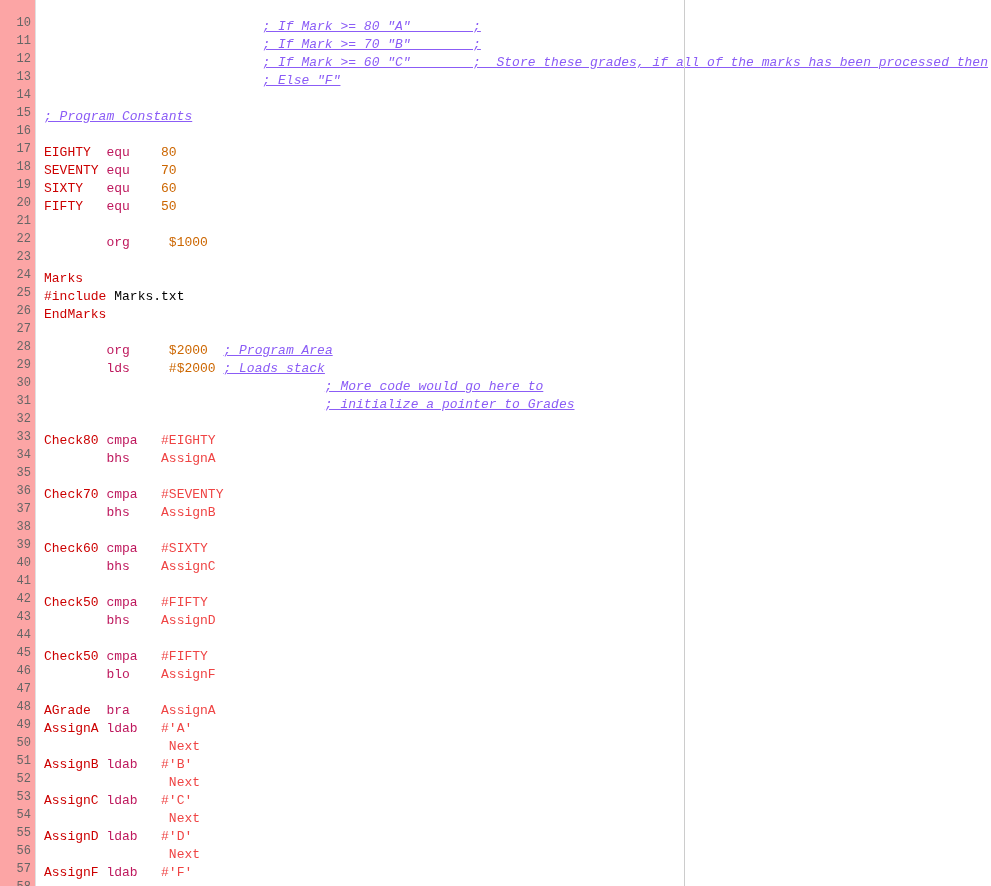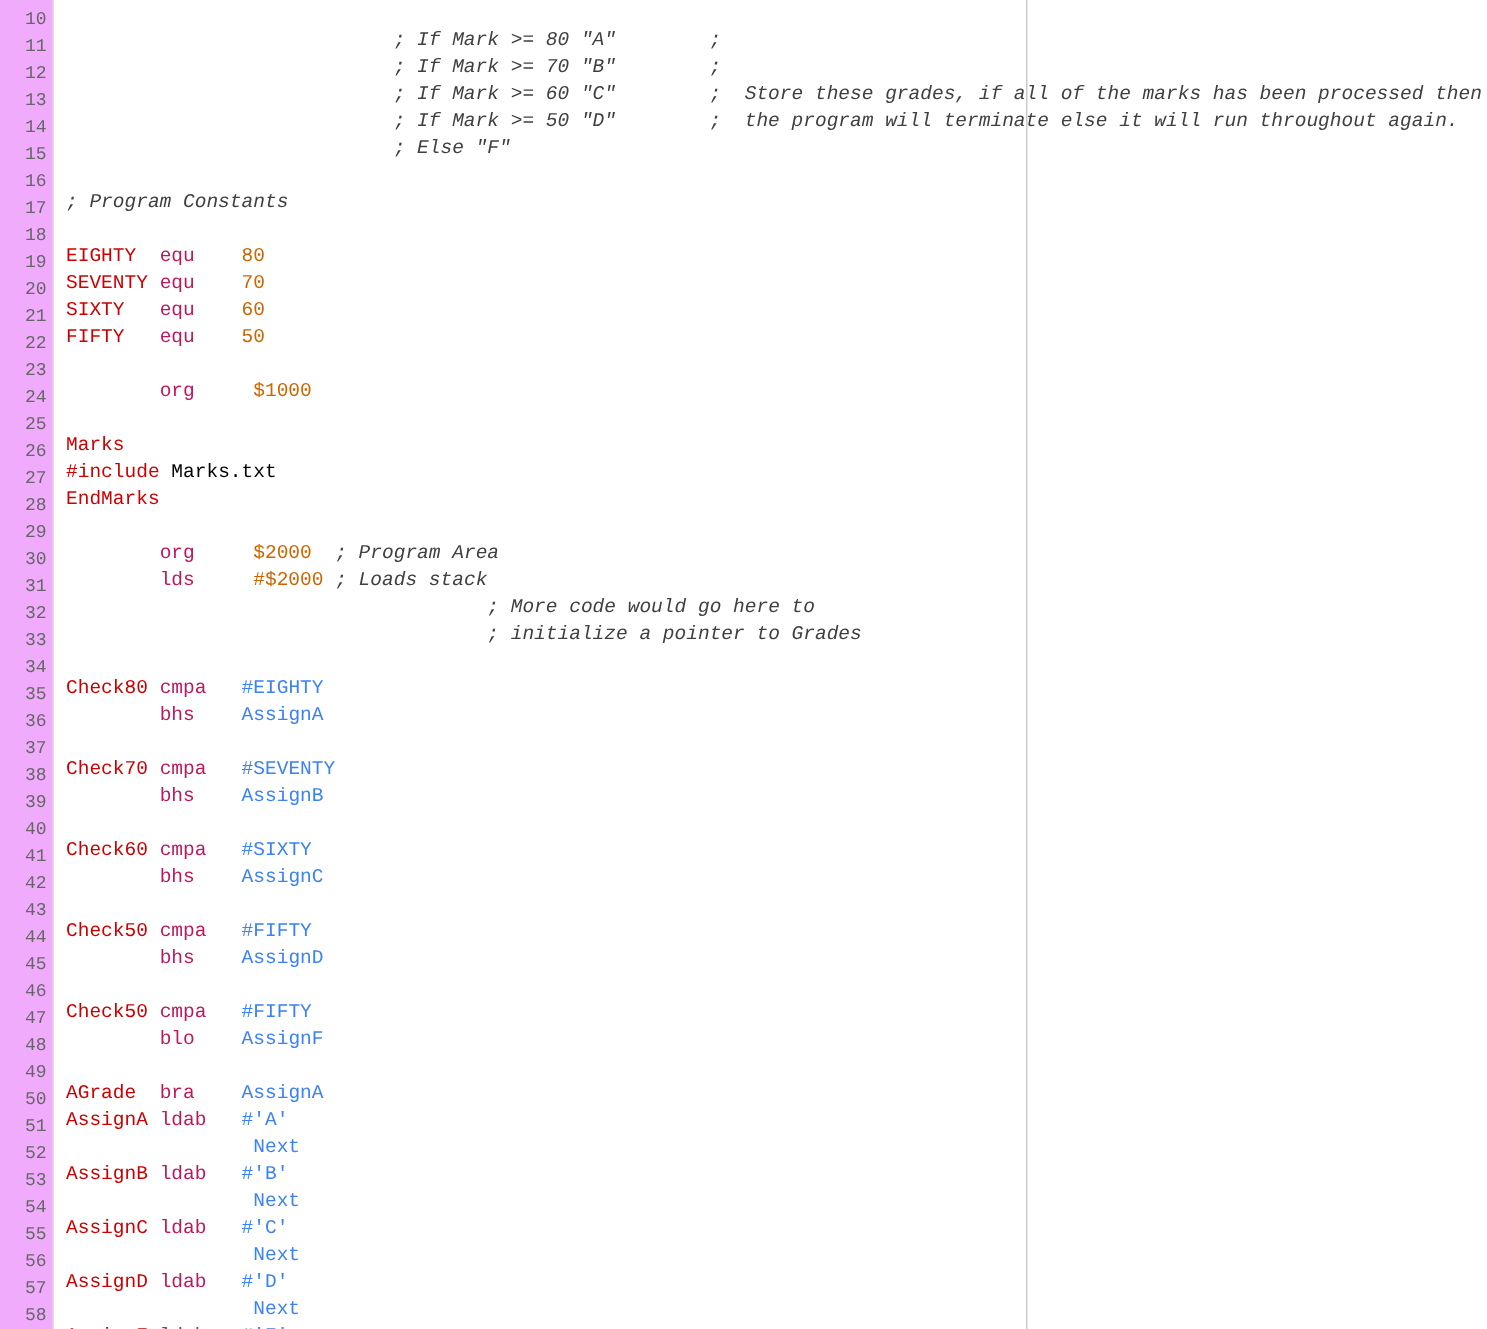--- a/index.html
+++ b/index.html
@@ -19,23 +19,23 @@
     .editor-container {
       display: flex;
       width: 991px;
       height: 886px;
       overflow-y: auto;
       background: #ffffff;
     }
 
     .line-numbers {
       min-width: 36px;
-      background: #f0abfc;
+      background: #fca5a5;
       border-right: 1px solid #e0e0e0;
-      padding: 4px 4px;
+      padding: 14px 4px;
       text-align: right;
       color: #666666;
       user-select: none;
       flex-shrink: 0;
     }
 
     .line-number {
       height: 18px;
       line-height: 18px;
       font-size: 12px;
@@ -58,24 +58,24 @@
 
     .vertical-divider {
       position: absolute;
       top: 0;
       bottom: 0;
       left: 648px;
       width: 1px;
       background-color: #cccccc;
       pointer-events: none;
     }
-    .comment { color: #404040; font-style: italic; }
+    .comment { color: #8b5cf6; font-style: italic; text-decoration: underline; }
     .label { color: #cc0000; }
     .instruction { color: #be185d; }
-    .operand { color: #3b82f6; }
+    .operand { color: #ef4444; }
     .directive { color: #cc0000; }
     .string { color: #000000; }
     .number { color: #cc6600; }
     .plain { color: #000000; }
   </style>
 </head>
 <body>
 
 <div class="editor-container">
   <div class="line-numbers" id="line-numbers">
@@ -130,21 +130,20 @@
       <div class="line-number">58</div>
       <div class="line-number">59</div>
     </div>
   <div class="code-area" id="code-area">
     <div class="vertical-divider"></div>
     <div id="code-lines">
         <div class="code-line"></div>
         <div class="code-line"><span class="plain">                            </span><span class="comment">; If Mark &gt;= 80 "A"        ;</span></div>
         <div class="code-line"><span class="plain">                            </span><span class="comment">; If Mark &gt;= 70 "B"        ;</span></div>
         <div class="code-line"><span class="plain">                            </span><span class="comment">; If Mark &gt;= 60 "C"        ;  Store these grades, if all of the marks has been processed then</span></div>
-        <div class="code-line"><span class="plain">                            </span><span class="comment">; If Mark &gt;= 50 "D"        ;  the program will terminate else it will run throughout again.</span></div>
         <div class="code-line"><span class="plain">                            </span><span class="comment">; Else "F"</span></div>
         <div class="code-line"></div>
         <div class="code-line"><span class="comment">; Program Constants</span></div>
         <div class="code-line"></div>
         <div class="code-line"><span class="label">EIGHTY</span><span class="plain">  </span><span class="instruction">equ</span><span class="plain">    </span><span class="number">80</span></div>
         <div class="code-line"><span class="label">SEVENTY</span><span class="plain"> </span><span class="instruction">equ</span><span class="plain">    </span><span class="number">70</span></div>
         <div class="code-line"><span class="label">SIXTY</span><span class="plain">   </span><span class="instruction">equ</span><span class="plain">    </span><span class="number">60</span></div>
         <div class="code-line"><span class="label">FIFTY</span><span class="plain">   </span><span class="instruction">equ</span><span class="plain">    </span><span class="number">50</span></div>
         <div class="code-line"></div>
         <div class="code-line"><span class="plain">        </span><span class="instruction">org</span><span class="plain">     </span><span class="number">$1000</span></div>

